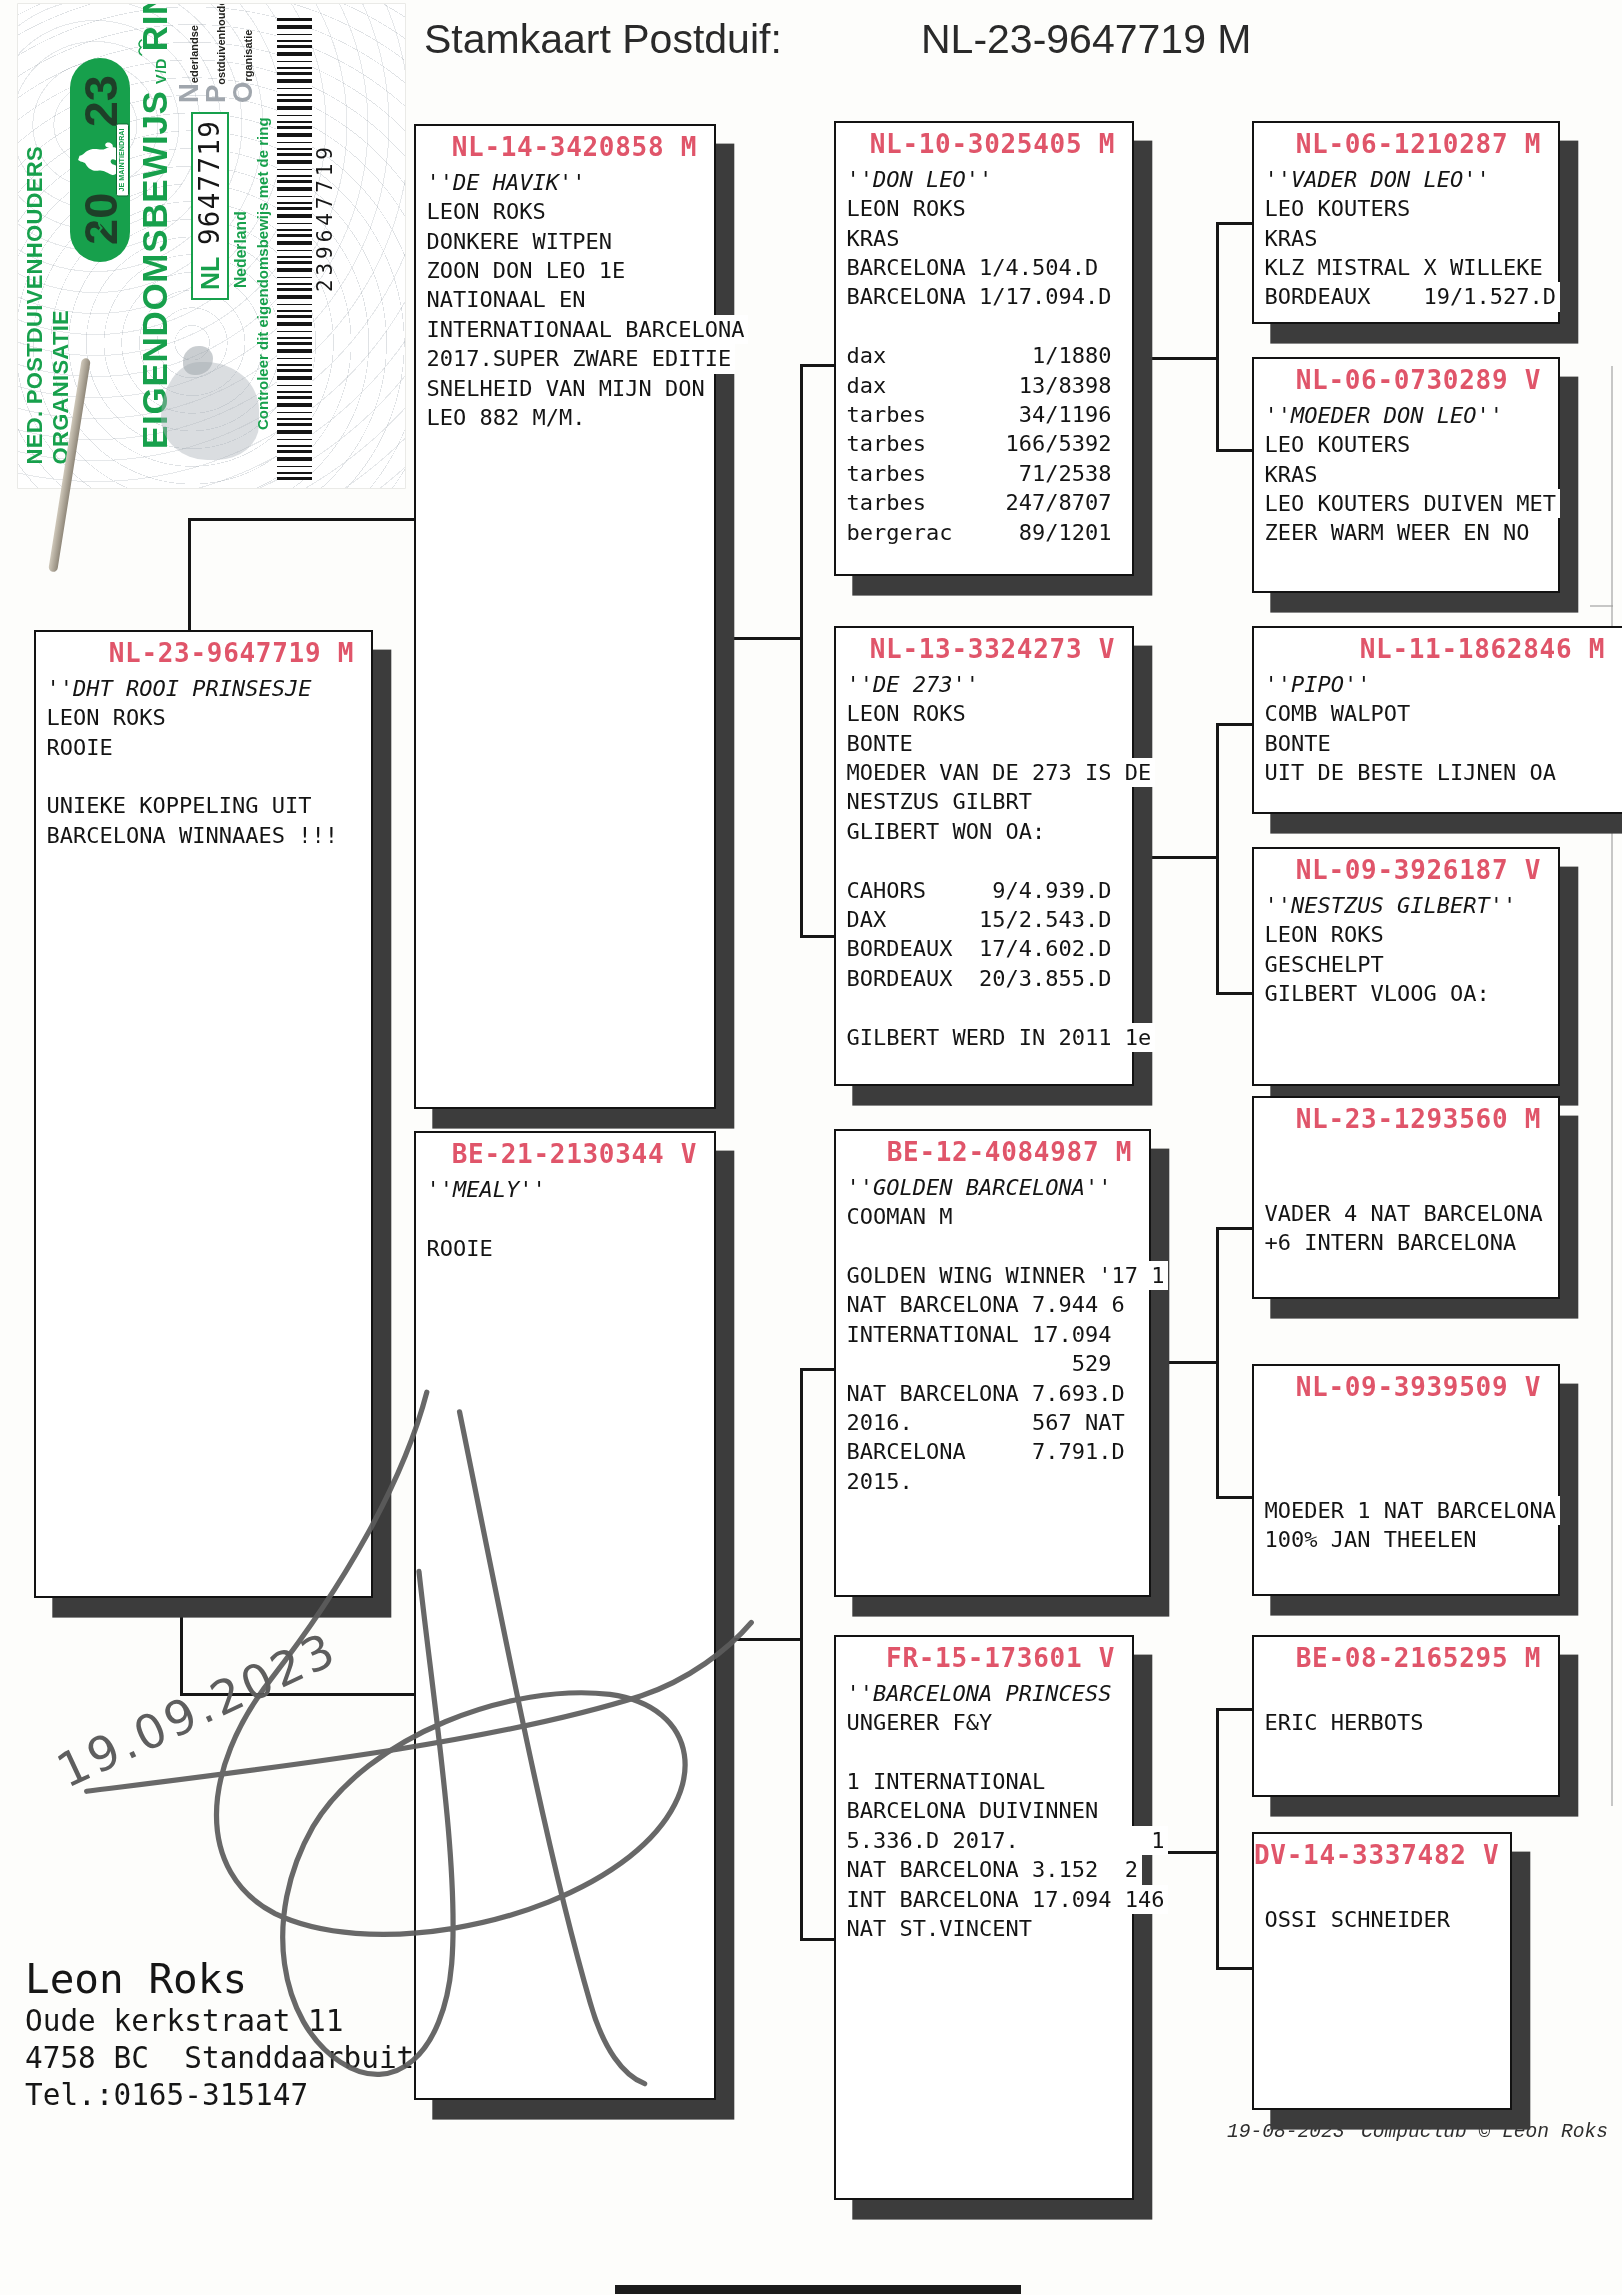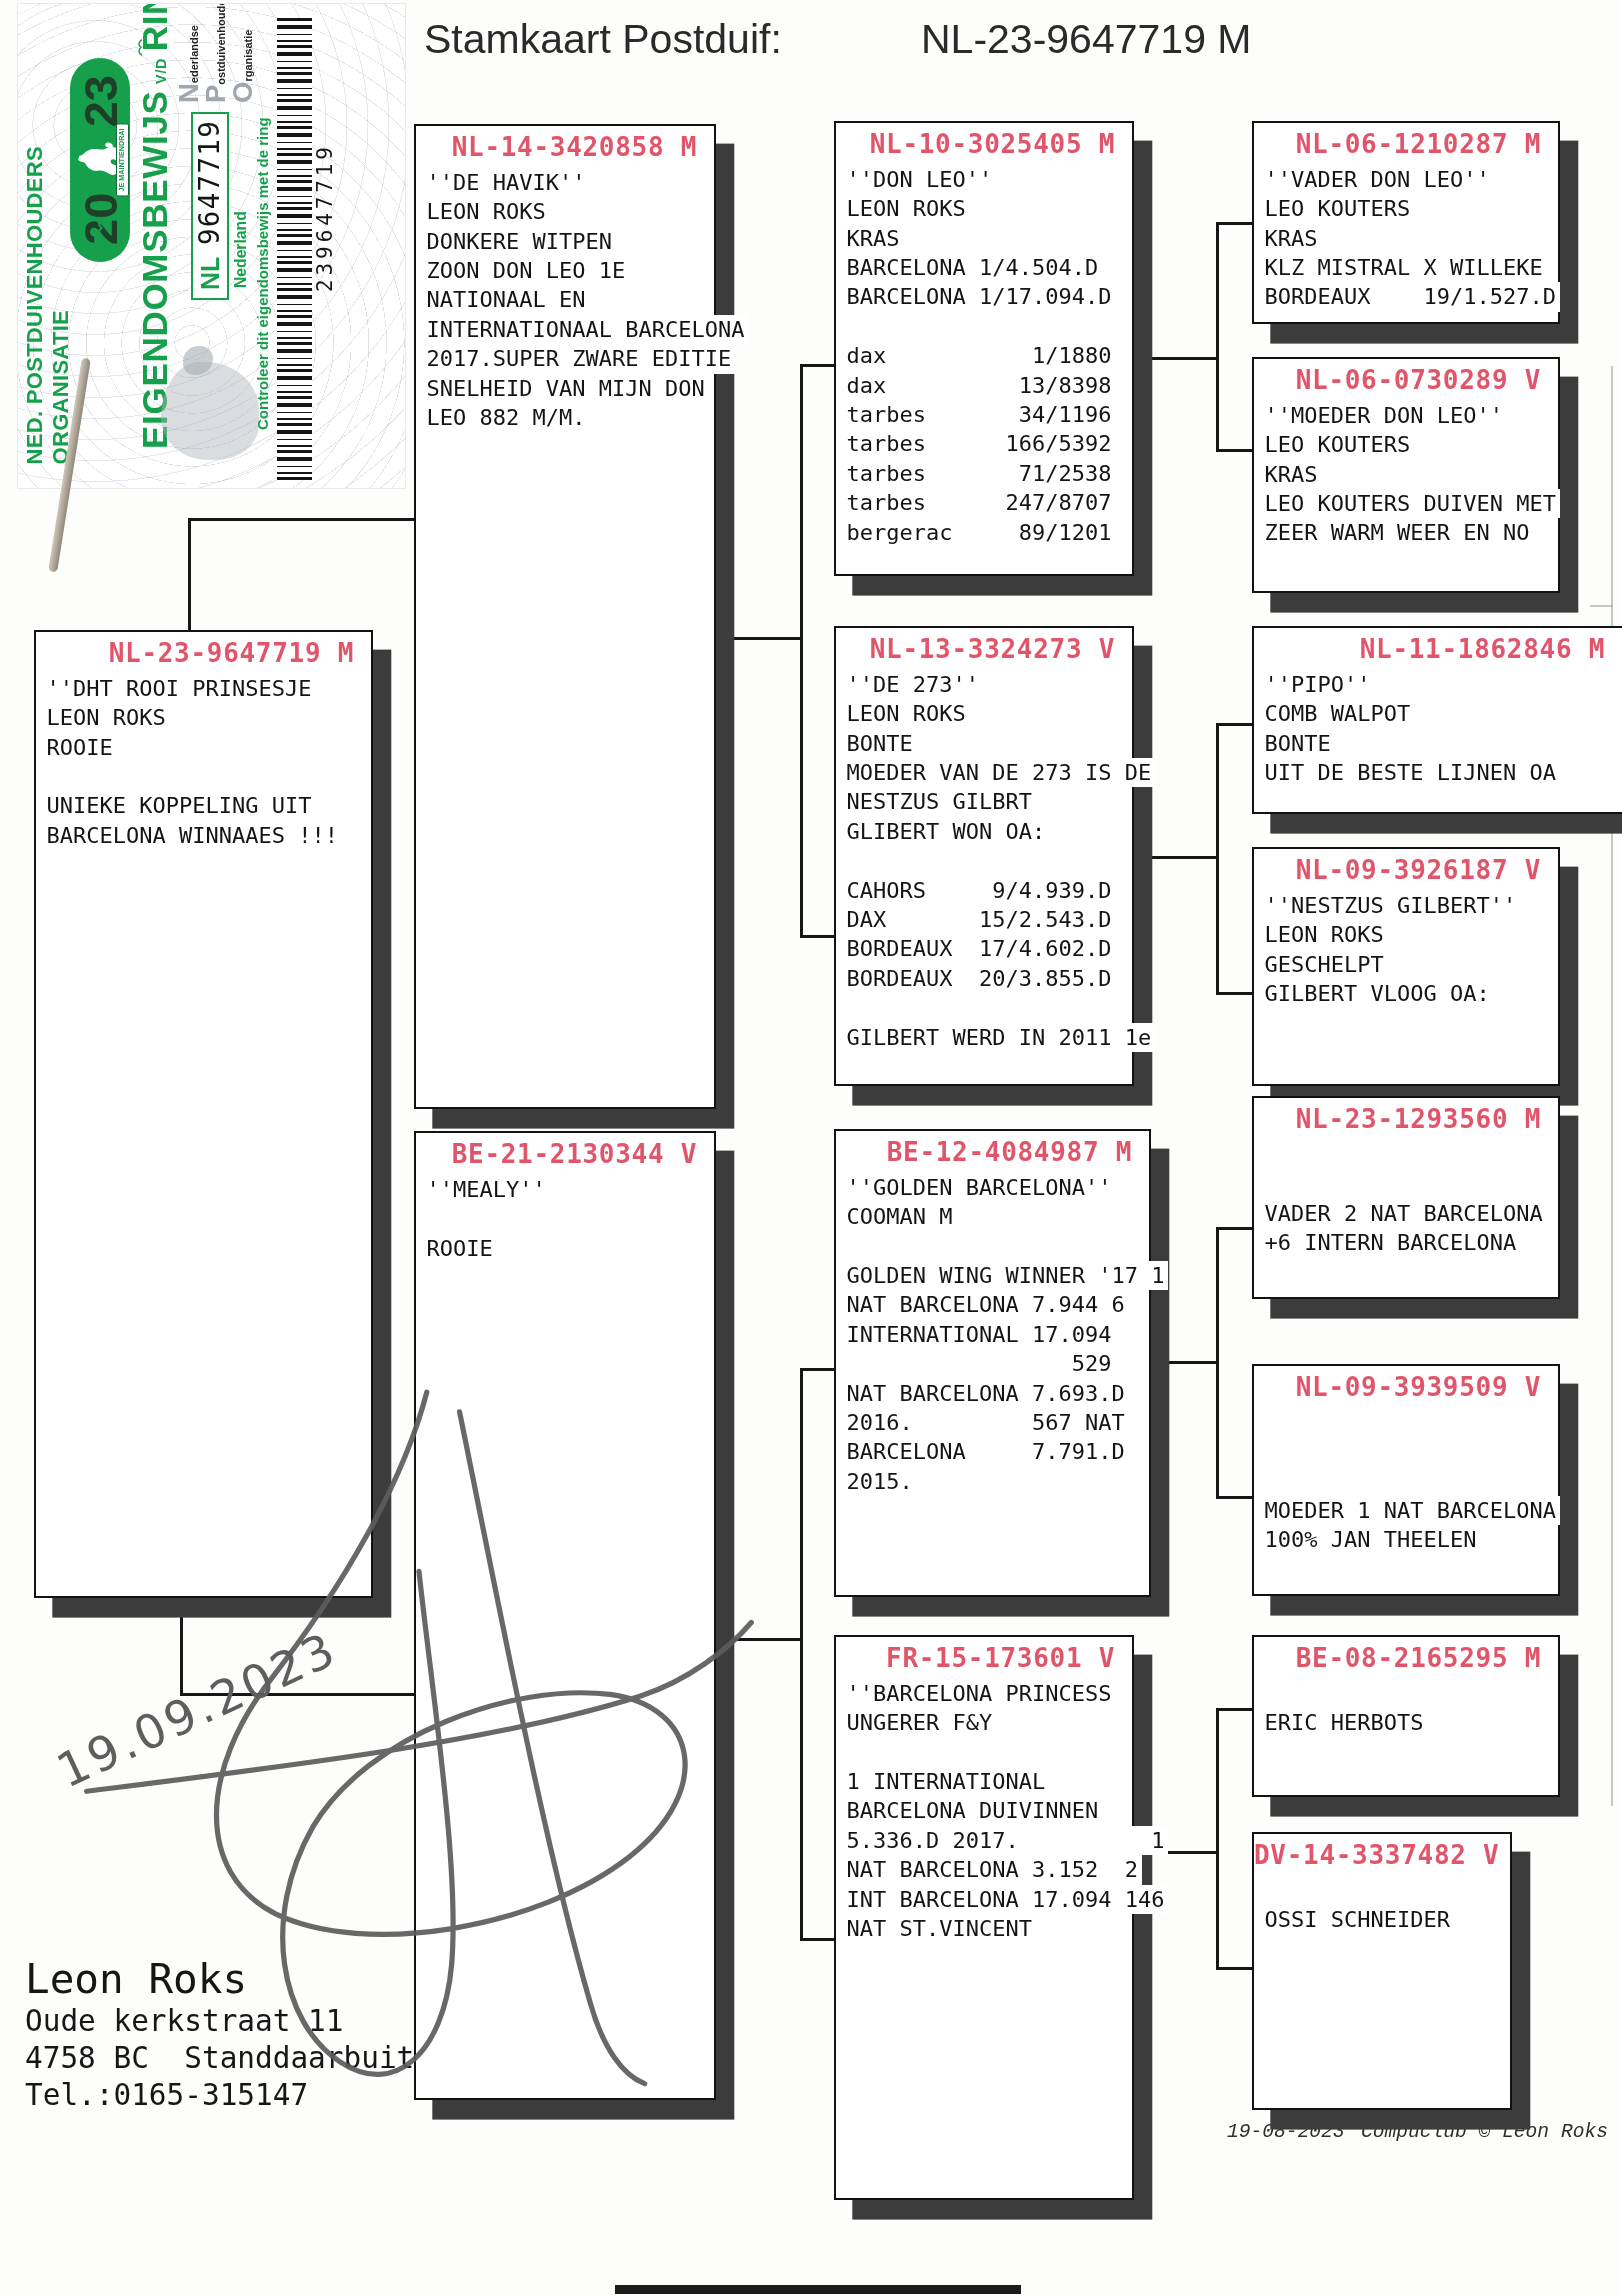--- a/index.html
+++ b/index.html
@@ -8,21 +8,21 @@
   #page{position:absolute;inset:0;}
 
   
   .pbox{position:absolute;background:#fff;border:2px solid #121212;
         box-shadow:18.3px 19.6px 0 0 #3c3c3c;box-sizing:border-box;z-index:2;}
   .bhead{font:700 26px/34px "DejaVu Sans Mono",monospace;color:#e0556a;
          text-align:right;padding:3.9px 17px 0 0;letter-spacing:0.7px;white-space:pre;}
   .blines{font:400 22px/29.4px "DejaVu Sans Mono",monospace;color:#141414;
           margin:3.9px 0 0 10.5px;white-space:pre;}
   .blines > div{width:max-content;background:#fff;min-height:29.4px;padding-right:3.9px;}
-  .blines > div:first-child{}
+  .blines > div:first-child{font-style:italic;}
 
   
   .cl{position:absolute;background:#161616;z-index:1;}
 
   
   .title-txt{position:absolute;font-family:"Liberation Sans",sans-serif;
              font-size:41px;color:#2a2a2a;white-space:pre;}
 
   
   .sticker{position:absolute;left:18.3px;top:3.9px;width:387px;height:484px;z-index:3;
@@ -232,21 +232,21 @@
   <div class="pbox" style="left:1252px;top:626px;width:372px;height:188px;">
     <div class="bhead">NL-11-1862846 M</div>
     <div class="blines"><div>''PIPO''</div><div>COMB WALPOT</div><div>BONTE</div><div>UIT DE BESTE LIJNEN OA</div></div>
   </div>
   <div class="pbox" style="left:1252px;top:847px;width:308px;height:239px;">
     <div class="bhead">NL-09-3926187 V</div>
     <div class="blines"><div>''NESTZUS GILBERT''</div><div>LEON ROKS</div><div>GESCHELPT</div><div>GILBERT VLOOG OA:</div></div>
   </div>
   <div class="pbox" style="left:1252px;top:1096px;width:308px;height:203px;">
     <div class="bhead">NL-23-1293560 M</div>
-    <div class="blines"><div>&nbsp;</div><div>&nbsp;</div><div>VADER 2 NAT BARCELONA</div><div>+6 INTERN BARCELONA</div></div>
+    <div class="blines"><div>&nbsp;</div><div>&nbsp;</div><div>VADER 4 NAT BARCELONA</div><div>+6 INTERN BARCELONA</div></div>
   </div>
   <div class="pbox" style="left:1252px;top:1364px;width:308px;height:232px;">
     <div class="bhead">NL-09-3939509 V</div>
     <div class="blines"><div>&nbsp;</div><div>&nbsp;</div><div>&nbsp;</div><div>MOEDER 1 NAT BARCELONA</div><div>100% JAN THEELEN</div></div>
   </div>
   <div class="pbox" style="left:1252px;top:1635px;width:308px;height:162px;">
     <div class="bhead">BE-08-2165295 M</div>
     <div class="blines"><div>&nbsp;</div><div>ERIC HERBOTS</div></div>
   </div>
   <div class="pbox" style="left:1252px;top:1832px;width:260px;height:278px;">

